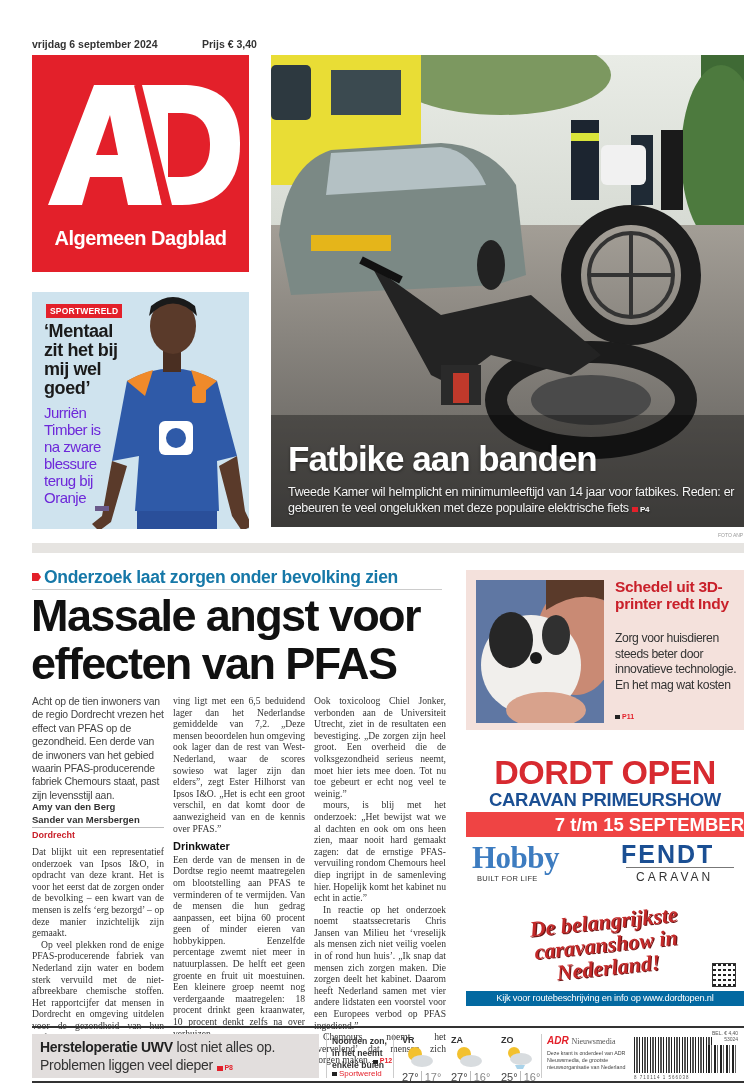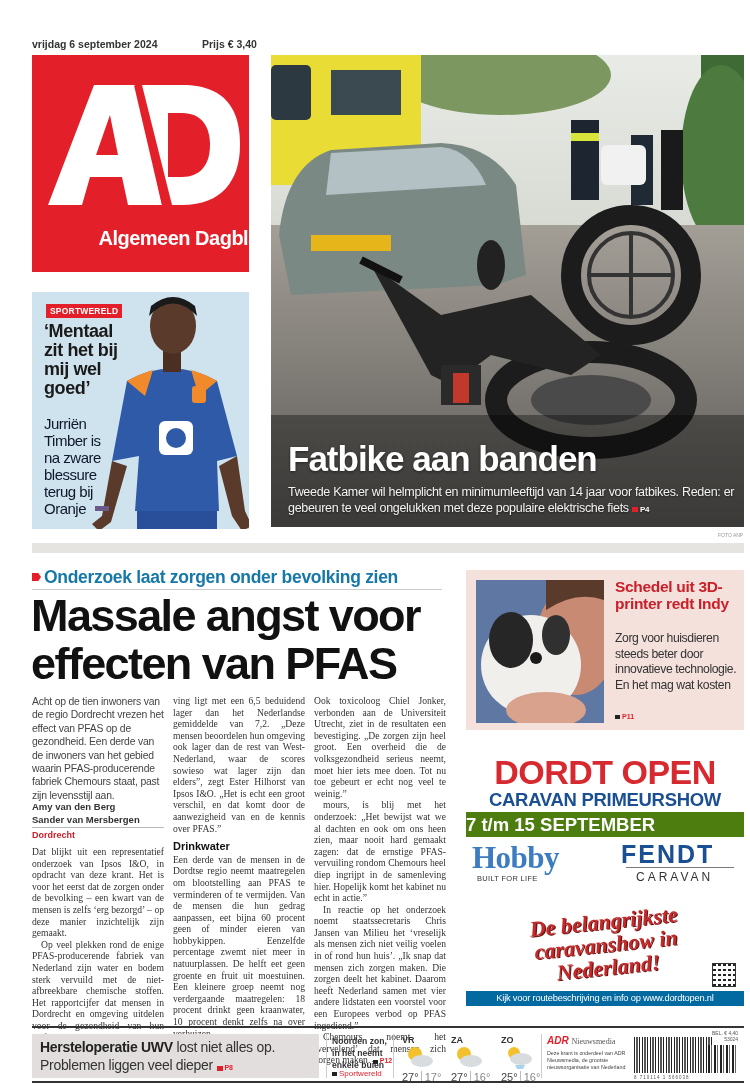--- a/index.html
+++ b/index.html
@@ -8,27 +8,27 @@
 
   .page { position: absolute; left: 0; top: 0; width: 750px; height: 1088px; background: #fff; }
 
   
   .dateline { position: absolute; left: 32px; top: 38px; font-size: 10.5px; font-weight: bold; color: #333; }
   .price { position: absolute; left: 202px; top: 38px; font-size: 10.5px; font-weight: bold; color: #333; }
 
   
   .logo { position: absolute; left: 32px; top: 55px; width: 217px; height: 217px; background: #e3202a; }
   .logo svg { position: absolute; left: 0; top: 0; }
-  .logo-sub { position: absolute; left: 0; width: 217px; top: 172px; text-align: center; color: #fff; font-weight: bold; font-size: 20px; letter-spacing: -0.5px; margin-left: 44px; }
+  .logo-sub { position: absolute; left: 0; width: 217px; top: 172px; text-align: center; color: #fff; font-weight: bold; font-size: 20px; letter-spacing: -0.5px; }
 
   
   .sport { position: absolute; left: 32px; top: 292px; width: 217px; height: 237px; background: #cfe3ee; overflow: hidden; }
   .sport-badge { position: absolute; left: 14px; top: 12px; background: #e3202a; color: #fff; font-size: 8.5px; font-weight: bold; padding: 2px 4px; letter-spacing: 0.2px; }
   .sport-title { position: absolute; left: 12px; top: 30px; width: 80px; font-size: 18px; font-weight: bold; line-height: 19px; color: #1a1a1a; letter-spacing: -0.4px; }
-  .sport-desc { position: absolute; left: 12px; top: 112px; width: 74px; font-size: 15px; line-height: 17px; color: #0f172a; letter-spacing: -0.5px; margin-top: 11px; }
+  .sport-desc { position: absolute; left: 12px; top: 112px; width: 74px; font-size: 15px; line-height: 17px; color: #6d28d9; letter-spacing: -0.5px; }
   .player { position: absolute; left: 55px; top: -6px; }
 
   
   .hero { position: absolute; left: 271px; top: 55px; width: 473px; height: 472px; overflow: hidden; background: #4c1d95; }
   .hero svg { position: absolute; left: 0; top: 0; }
   .hero-title { position: absolute; left: 17px; top: 384px; font-size: 35px; font-weight: bold; color: #fff; letter-spacing: -1px; text-shadow: 0 1px 3px rgba(0,0,0,.5); }
   .hero-desc { position: absolute; left: 17px; top: 429px; width: 450px; font-size: 12.5px; line-height: 16px; color: #f4f4f4; letter-spacing: -0.3px; text-shadow: 0 1px 2px rgba(0,0,0,.6); }
   .pref { font-size: 8px; font-weight: bold; color: #fff; }
   .pref .sq { display: inline-block; width: 6px; height: 5px; background: #e3202a; margin-right: 2px; vertical-align: middle; }
   .credit { position: absolute; left: 718px; top: 532px; font-size: 5px; color: #999; }
@@ -61,21 +61,21 @@
   .pets-img { position: absolute; left: 10px; top: 10px; width: 128px; height: 143px; overflow: hidden; background: #6f7fa0; }
   .pets-title { position: absolute; left: 149px; top: 8px; width: 125px; font-size: 15.5px; font-weight: bold; line-height: 17px; color: #c9202a; letter-spacing: -0.3px; }
   .pets-desc { position: absolute; left: 149px; top: 61px; width: 127px; font-size: 12.2px; line-height: 15.5px; color: #333; letter-spacing: -0.4px; }
   .pets-ref { position: absolute; left: 149px; top: 143px; font-size: 7px; font-weight: bold; color: #e3202a; }
   .pets-ref .sq { display: inline-block; width: 5px; height: 4px; background: #222; margin-right: 2px; vertical-align: middle; }
 
   
   .ad { position: absolute; left: 466px; top: 752px; width: 278px; height: 258px; background: #fff; }
   .ad-title { position: absolute; left: 0; top: 2px; width: 278px; text-align: center; font-size: 34px; font-weight: bold; color: #d72a30; letter-spacing: -0.5px; line-height: 36px; }
   .ad-sub { position: absolute; left: 0; top: 37px; width: 278px; text-align: center; font-size: 18.5px; font-weight: bold; color: #1b4f93; letter-spacing: -0.3px; }
-  .ad-date { position: absolute; left: 0; top: 60px; width: 278px; height: 25px; background: #4d7c0f; color: #fff; text-align: left; font-size: 18.5px; font-weight: bold; line-height: 25px; }
+  .ad-date { position: absolute; left: 0; top: 60px; width: 278px; height: 25px; background: #ef4444; color: #fff; text-align: right; font-size: 18.5px; font-weight: bold; line-height: 25px; }
   .hobby { position: absolute; left: 6px; top: 88px; font-family: "Liberation Serif", serif; font-size: 31px; font-weight: bold; color: #3d7cc0; letter-spacing: -0.5px; }
   .hobby-tag { position: absolute; left: 11px; top: 122px; font-size: 7.5px; color: #333; letter-spacing: 0.3px; }
   .fendt { position: absolute; left: 155px; top: 88px; font-size: 25px; font-weight: bold; color: #1b4f93; letter-spacing: 2px; }
   .fendt-rule { position: absolute; left: 160px; top: 115px; width: 108px; height: 1px; background: #777; }
   .fendt-tag { position: absolute; left: 170px; top: 118px; font-size: 12px; color: #333; letter-spacing: 3px; }
   .ad-addr { position: absolute; left: 0; top: 136px; width: 278px; height: 17px; background: #1b4f93; color: #fff; text-align: center; font-size: 10px; font-weight: bold; line-height: 17px; }
   .ad-script { position: absolute; left: 30px; top: 158px; width: 220px; text-align: center; font-family: "Liberation Serif", serif; font-style: italic; font-weight: bold; font-size: 22px; line-height: 23px; color: #c42a2a; transform: rotate(-6deg); text-shadow: 1px 1px 0 #6d1414; }
   .qr { position: absolute; left: 246px; top: 211px; width: 24px; height: 24px; background:
       repeating-linear-gradient(90deg, #222 0 3px, #fff 3px 5px),
       repeating-linear-gradient(0deg, #222 0 2px, #fff 2px 5px); background-blend-mode: lighten; border: 1px solid #333; }

